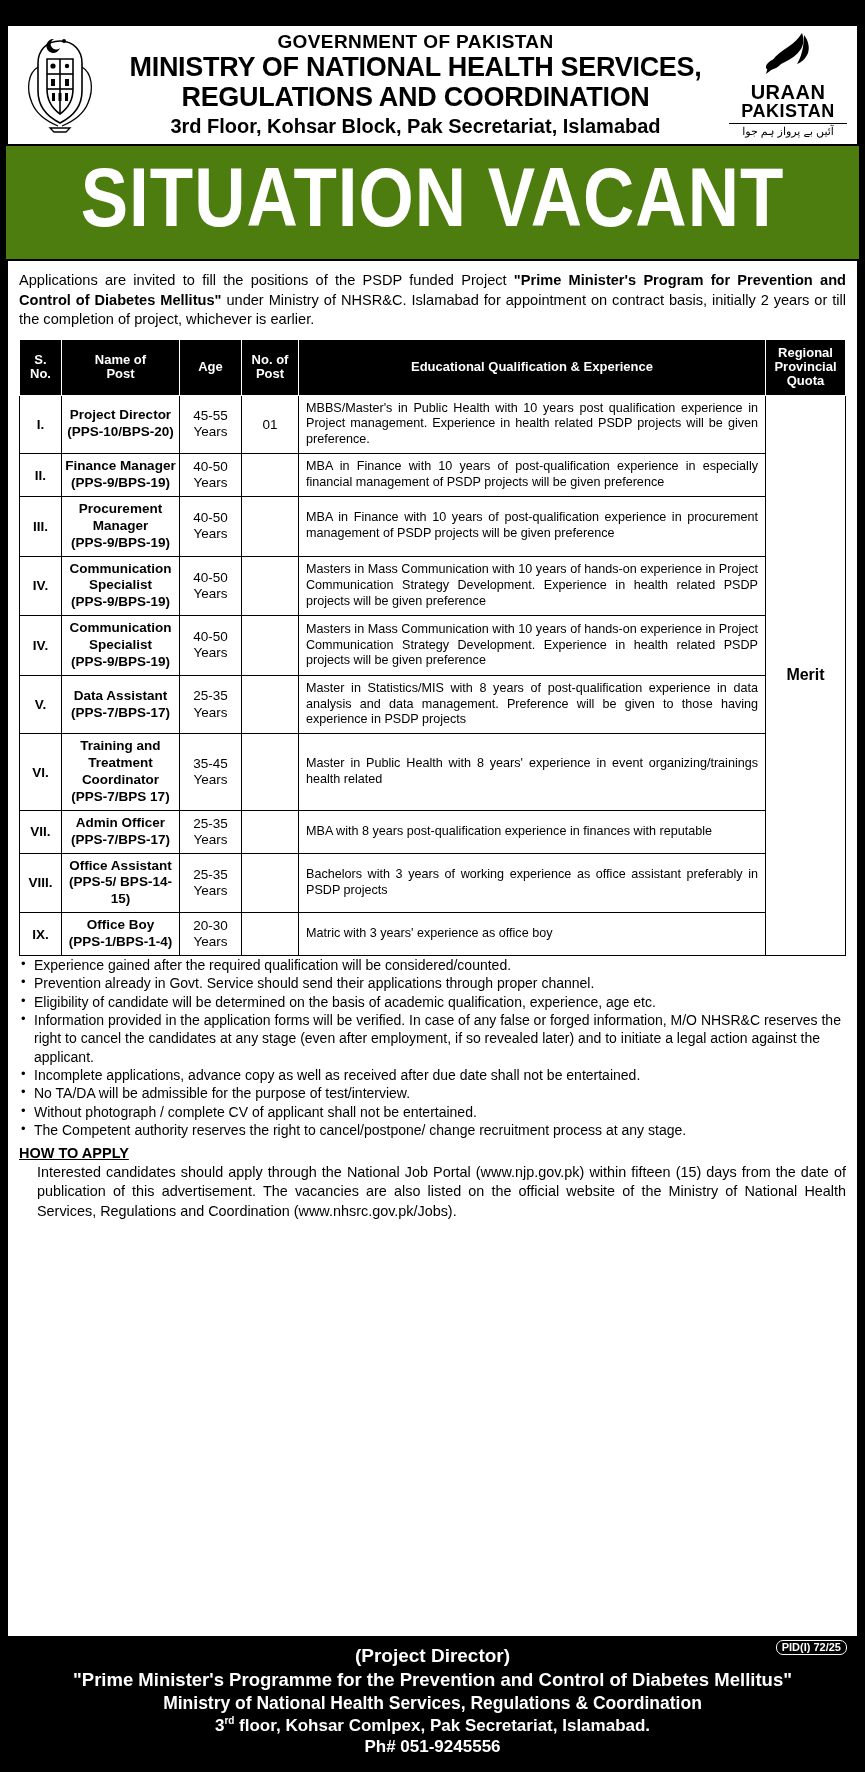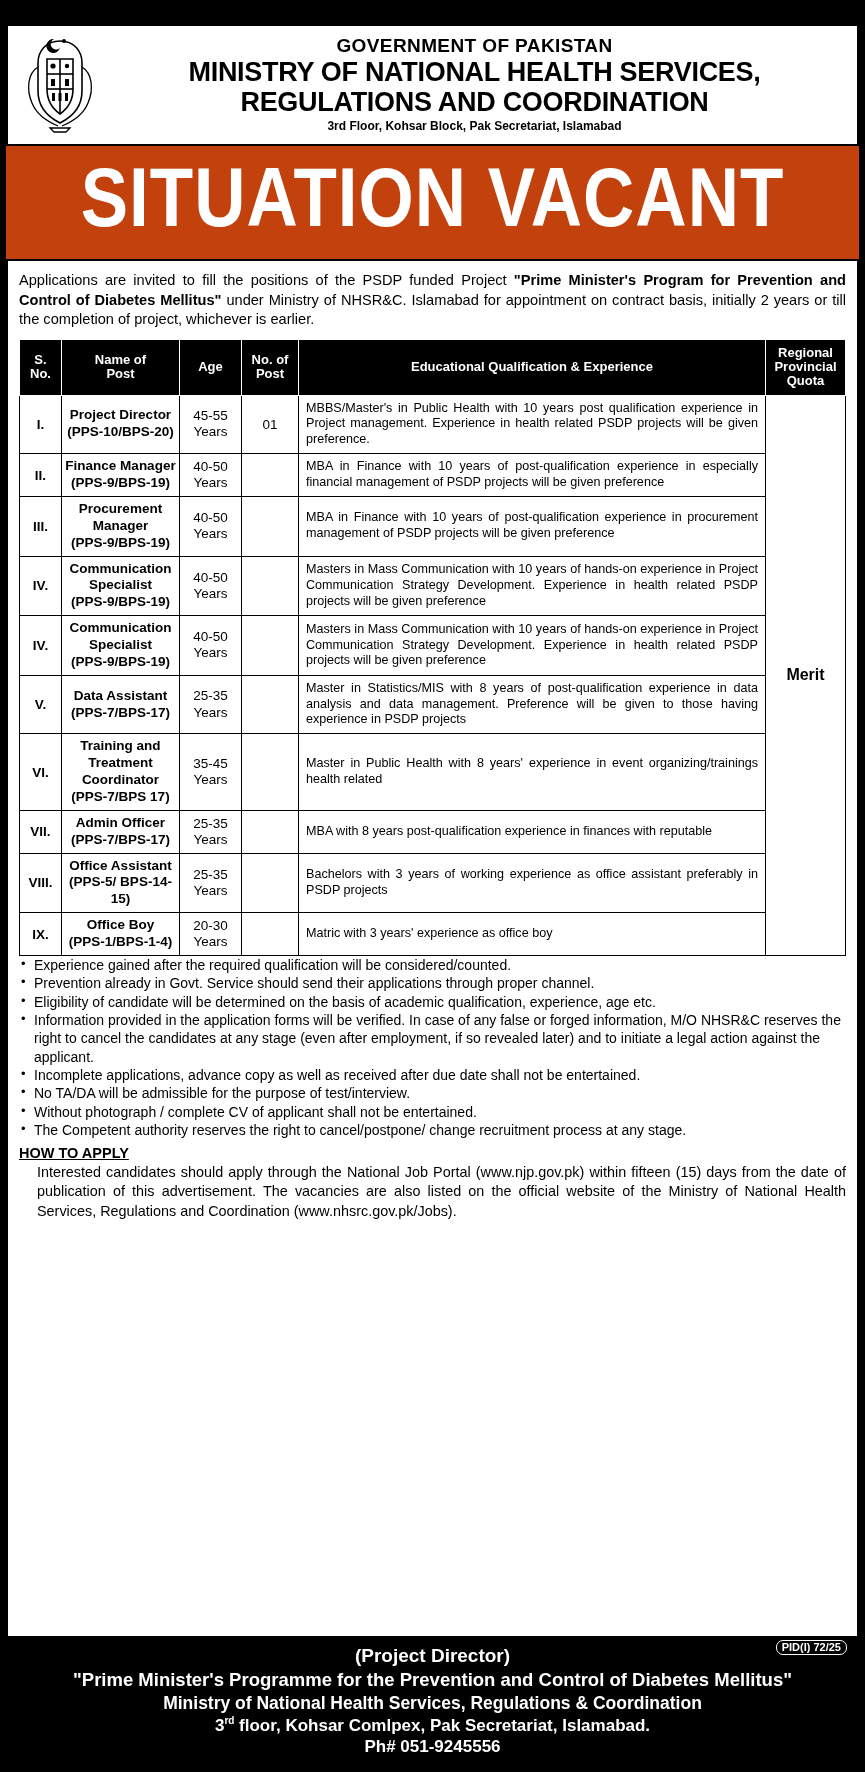--- a/index.html
+++ b/index.html
@@ -50,21 +50,21 @@
     font-weight: bold;
     letter-spacing: 0.4px;
   }
   .ministry-line {
     font-size: 27px;
     font-weight: bold;
     letter-spacing: -0.3px;
     margin-top: 2px;
   }
   .address-line {
-    font-size: 12px;
+    font-size: 20px;
     font-weight: bold;
     margin-top: 4px;
   }
   .uraan {
     width: 118px;
     flex: 0 0 118px;
     text-align: center;
     line-height: 1;
   }
   .uraan-name {
@@ -77,21 +77,21 @@
   .uraan-urdu {
     font-size: 11px;
     margin-top: 3px;
     border-top: 1.5px solid #000;
     padding-top: 2px;
     direction: rtl;
   }
 
   
   .banner {
-    background: #c2410c;
+    background: #4d7c0f;
     text-align: center;
     padding: 4px 0 10px 0;
   }
   .banner-title {
     color: #ffffff;
     font-size: 71px;
     font-weight: bold;
     letter-spacing: 1px;
     line-height: 0.95;
     font-family: "Liberation Sans", sans-serif;
@@ -285,20 +285,34 @@
       </svg>
     </div>
 
     <div class="masthead-center">
       <div class="gov-line">GOVERNMENT OF PAKISTAN</div>
       <div class="ministry-line">MINISTRY OF NATIONAL HEALTH SERVICES,</div>
       <div class="ministry-line">REGULATIONS AND COORDINATION</div>
       <div class="address-line">3rd Floor, Kohsar Block, Pak Secretariat, Islamabad</div>
     </div>
 
+    <div class="uraan">
+      <div>
+        <svg width="60" height="46" viewBox="0 0 60 46" aria-hidden="true">
+          <path d="M44 2 C40 8 36 12 30 16 C24 20 18 24 14 30 C11 34 9 38 8 43 C14 38 20 34 27 31 C33 28 39 24 43 18 C46 13 46 7 44 2 Z" fill="#000"></path>
+          <path d="M46 4 C50 9 52 16 50 22 C48 27 44 31 39 33 C42 28 44 22 45 16 C45.6 12 46 8 46 4 Z" fill="#000"></path>
+          <ellipse cx="16" cy="33" rx="9" ry="4.5" transform="rotate(-28 16 33)" fill="#000"></ellipse>
+        </svg>
+      </div>
+      <div class="uraan-name">
+        <span>URAAN</span>
+        <span class="l2">PAKISTAN</span>
+      </div>
+      <div class="uraan-urdu">آئیں بے پرواز ہم جوا</div>
+    </div>
   </div>
 
   <div class="banner">
     <span class="banner-title">SITUATION VACANT</span>
   </div>
 
   <div class="body-wrap">
 
     <div class="intro">
       <span>Applications are invited to fill the positions of the PSDP funded Project </span><b>"Prime Minister's Program for Prevention and Control of Diabetes Mellitus"</b><span> under Ministry of NHSR&amp;C. Islamabad for appointment on contract basis, initially 2 years or till the completion of project, whichever is earlier.</span>

